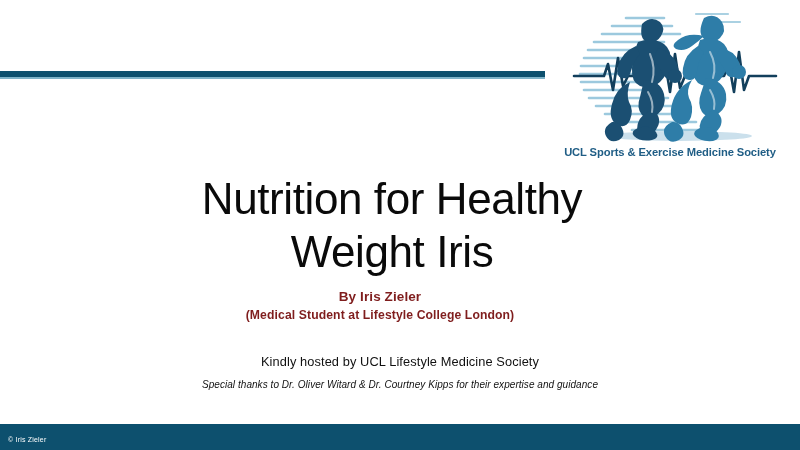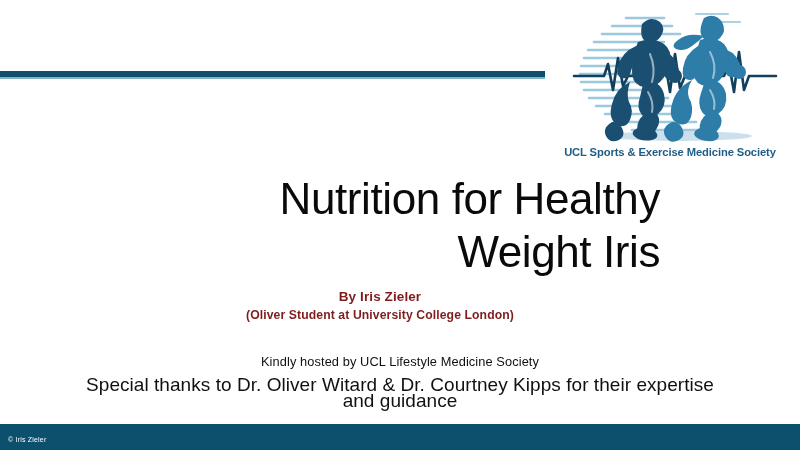--- a/index.html
+++ b/index.html
@@ -61,24 +61,24 @@
     font-size: 11.2px;
     font-weight: bold;
     color: #1f5d85;
     letter-spacing: -0.1px;
     white-space: nowrap;
   }
 
   
   .title {
     position: absolute;
-    left: 100px;
+    left: 112px;
     top: 172px;
     width: 560px;
-    text-align: right;
+    text-align: center;
     font-size: 44px;
     line-height: 53px;
     font-weight: 400;
     color: #0a0a0a;
     letter-spacing: -0.4px;
   }
 
   
   .byline {
     position: absolute;
@@ -109,24 +109,25 @@
     text-align: center;
     color: #111111;
   }
   .thanks-host {
     font-size: 12.8px;
     line-height: 20px;
     letter-spacing: 0.1px;
     text-align: center;
   }
   .thanks-credit {
-    font-size: 19px;
+    font-size: 10px;
     line-height: 16px;
     letter-spacing: 0.05px;
     margin-top: 5px;
+    font-style: italic;
   }
 
   
   .footer-bar {
     position: absolute;
     left: 0;
     bottom: 0;
     width: 800px;
     height: 26px;
     background: #0d506e;
@@ -241,21 +242,21 @@
     <div class="logo-caption">UCL Sports &amp; Exercise Medicine Society</div>
   </div>
 
   <div class="title">
     <div>Nutrition for Healthy</div>
     <div>Weight Iris</div>
   </div>
 
   <div class="byline">
     <div class="byline-name">By Iris Zieler</div>
-    <div class="byline-affil">(Oliver Student at University College London)</div>
+    <div class="byline-affil">(Medical Student at Lifestyle College London)</div>
   </div>
 
   <div class="thanks">
     <div class="thanks-host">Kindly hosted by UCL Lifestyle Medicine Society</div>
     <div class="thanks-credit">Special thanks to Dr. Oliver Witard &amp; Dr. Courtney Kipps for their expertise and guidance</div>
   </div>
 
   <div class="footer-bar-top"></div>
   <div class="footer-bar">
     <div class="footer-copy">© Iris Zieler</div>

